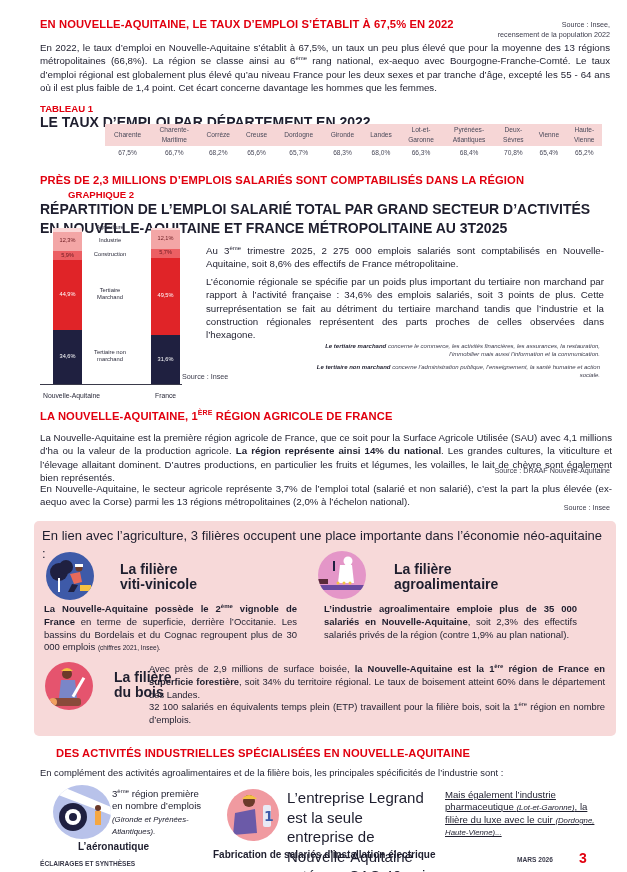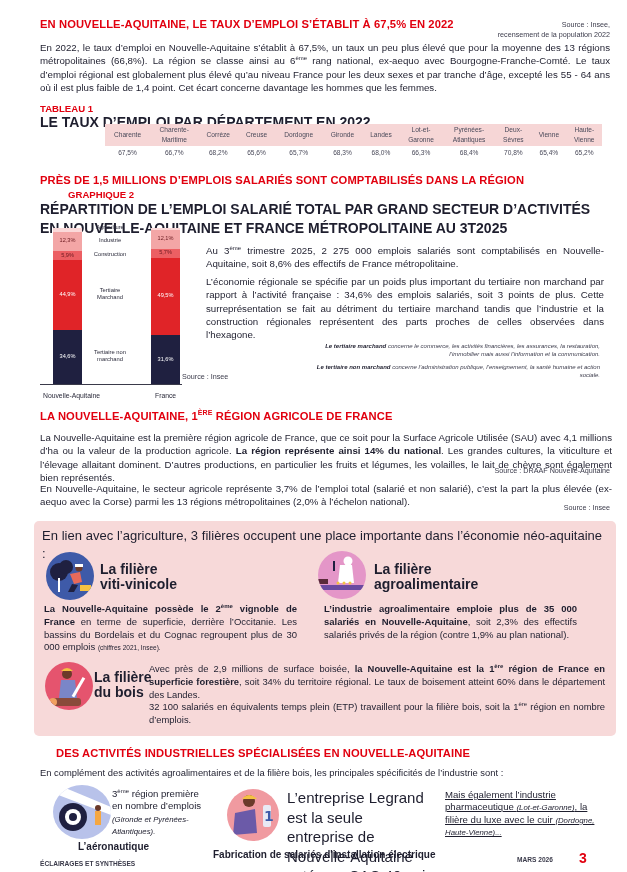--- a/index.html
+++ b/index.html
@@ -20,21 +20,21 @@
   .bar { position: absolute; width: 29px; display: flex; flex-direction: column-reverse; }
   .seg { width: 100%; display: flex; align-items: center; justify-content: center; font-size: 5.6px; }
   .cat-label { position: absolute; font-size: 5.8px; color: #2a2a3a; text-align: center; line-height: 1.25; width: 54px; }
   .axis { position: absolute; left: 0; top: 156px; width: 142px; height: 1px; background: #3a3a4a; }
   .xlab { position: absolute; top: 163px; font-size: 6.8px; color: #2a2a3a; }
   .note { position: absolute; font-size: 6px; color: #3a3a4a; text-align: right; font-style: italic; line-height: 1.35; }
   .note b { font-style: italic; color: #1e1e2e; }
   
   .pink-box { position: absolute; left: 34px; top: 521px; width: 582px; height: 215px; background: #f7d9d9; border-radius: 5px; }
   .icon-circle { position: absolute; border-radius: 50%; overflow: hidden; }
-  .filiere-title { position: absolute; font-size: 14px; font-weight: bold; line-height: 1.1; color: #1e1e2e; }
+  .filiere-title { position: absolute; font-size: 14px; font-weight: bold; line-height: 1.1; color: #1e1e2e; margin-left: 20px; }
   .footer { position: absolute; top: 856px; font-size: 6.6px; font-weight: bold; color: #3a3a4a; }
   .page-num { position: absolute; left: 579px; top: 849px; font-size: 14px; font-weight: bold; color: #e1000f; }
 </style>
 </head>
 <body>
 
 <div class="h-section" style="top:17px;">EN NOUVELLE-AQUITAINE, LE TAUX D’EMPLOI S’ÉTABLIT À 67,5% EN 2022</div>
 <div class="source" style="left:440px; top:20px; width:170px;">
   <div>Source : Insee,</div>
   <div>recensement de la population 2022</div>
@@ -72,21 +72,21 @@
         <td>68,0%</td>
         <td>66,3%</td>
         <td>68,4%</td>
         <td>70,8%</td>
         <td>65,4%</td>
         <td>65,2%</td>
       </tr>
     </tbody>
 </table>
 
-<div class="h-section" style="top:173px;">PRÈS DE 1,5 MILLIONS D’EMPLOIS SALARIÉS SONT COMPTABILISÉS DANS LA RÉGION</div>
+<div class="h-section" style="top:173px;">PRÈS DE 2,3 MILLIONS D’EMPLOIS SALARIÉS SONT COMPTABILISÉS DANS LA RÉGION</div>
 <div class="tbl-label" style="top:189px;margin-left:28px;">GRAPHIQUE 2</div>
 <div class="tbl-title" style="top:200px; width:560px; line-height:1.35;">RÉPARTITION DE L’EMPLOI SALARIÉ TOTAL PAR GRAND SECTEUR D’ACTIVITÉS EN NOUVELLE-AQUITAINE ET FRANCE MÉTROPOLITAINE AU 3T2025</div>
 
 <div class="chart">
   <div class="bar" id="bar-0" style="left:13px; top:0; height:156px;">
       <div class="seg" style="height: 53.976px; background: rgb(31, 32, 64); color: rgb(255, 255, 255);">34,6%</div>
       <div class="seg" style="height: 70.044px; background: rgb(224, 36, 40); color: rgb(255, 255, 255);">44,9%</div>
       <div class="seg" style="height: 9.204px; background: rgb(236, 95, 99); color: rgb(106, 26, 32);">5,9%</div>
       <div class="seg" style="height: 19.188px; background: rgb(243, 166, 166); color: rgb(106, 26, 32);">12,3%</div>
       <div class="seg" style="height: 3.588px; background: rgb(251, 217, 217); color: rgb(106, 26, 32);"></div>

